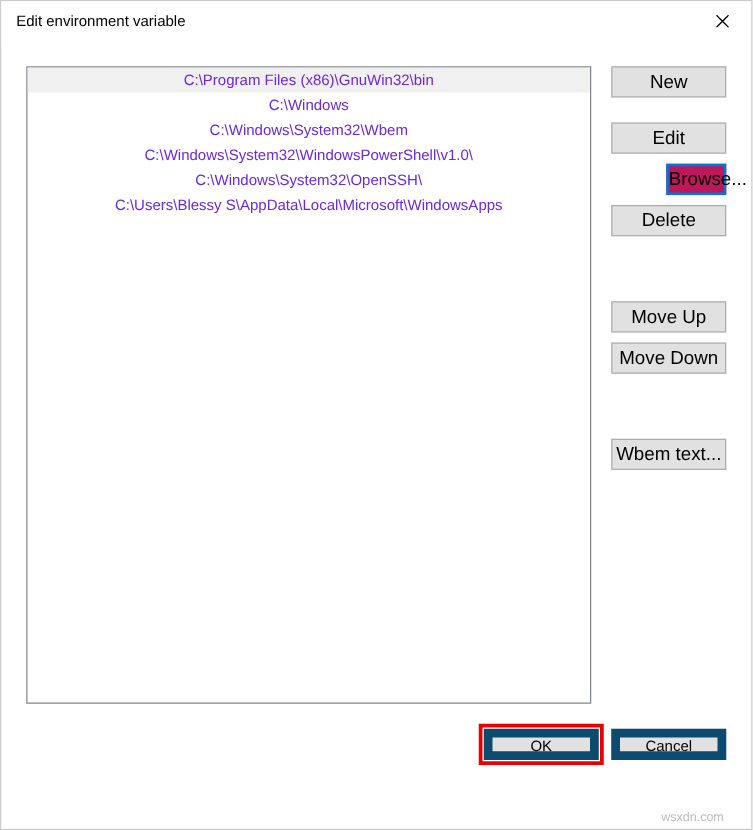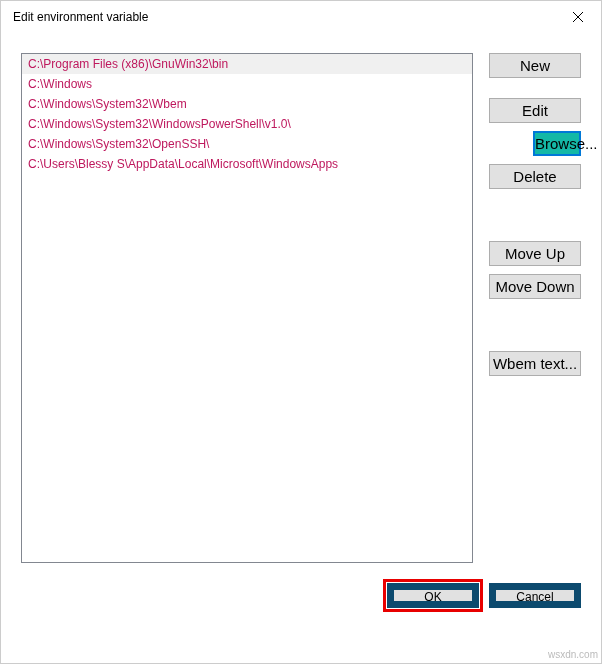--- a/index.html
+++ b/index.html
@@ -41,44 +41,45 @@
     .listbox {
       flex: 1;
       height: 510px;
       border: 1px solid #828790;
       background: #fff;
       overflow: auto;
     }
     .list-item {
       padding: 3px 6px;
       font-size: 12px;
-      color: #be185d;
+      color: #6d28d9;
       cursor: default;
       white-space: nowrap;
+      text-align: center;
     }
     .list-item.selected {
       background: #f0f0f0;
     }
     .side-buttons {
       width: 92px;
       display: flex;
       flex-direction: column;
     }
     .btn {
       height: 25px;
       background: #e1e1e1;
       border: 1px solid #adadad;
       font-family: inherit;
       font-size: 15px;
       cursor: pointer;
       margin-bottom: 8px;
     }
     .btn.focused {
       border: 2px solid #0078d7;
-      background: #14b8a6;
+      background: #be185d;
       margin-left: 44px;
     }
     .gap-small { height: 12px; }
     .gap-large { height: 44px; }
     .bottom-bar {
       display: flex;
       justify-content: flex-end;
       gap: 10px;
       padding: 20px 20px 0 20px;
     }
@@ -91,21 +92,21 @@
       font-size: 12px;
       cursor: pointer;
     }
     .ok-highlight {
       outline: 3px solid #e80000;
       outline-offset: 1px;
     }
     .watermark {
       position: absolute;
       bottom: 4px;
-      right: 4px;
+      right: 23px;
       font-size: 10px;
       color: #bbb;
     }
   </style>
 </head>
 <body>
 
 <div class="titlebar">
   <span class="titlebar-title">Edit environment variable</span>
   <div class="close-btn">

